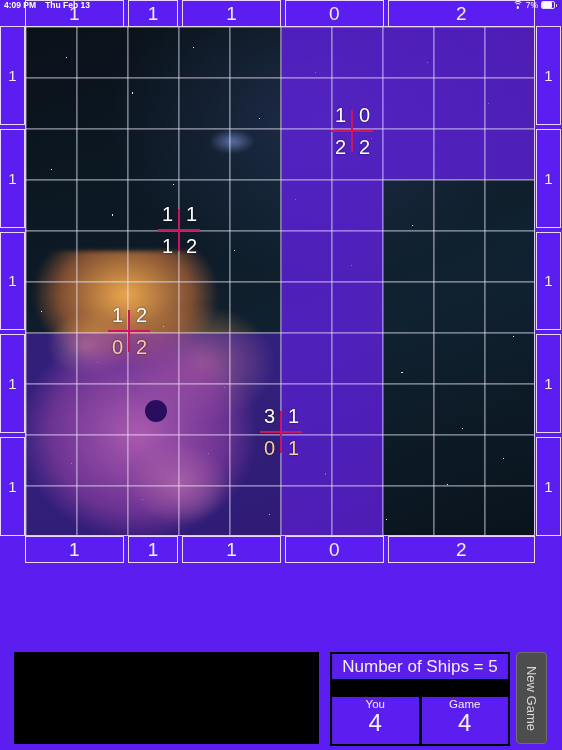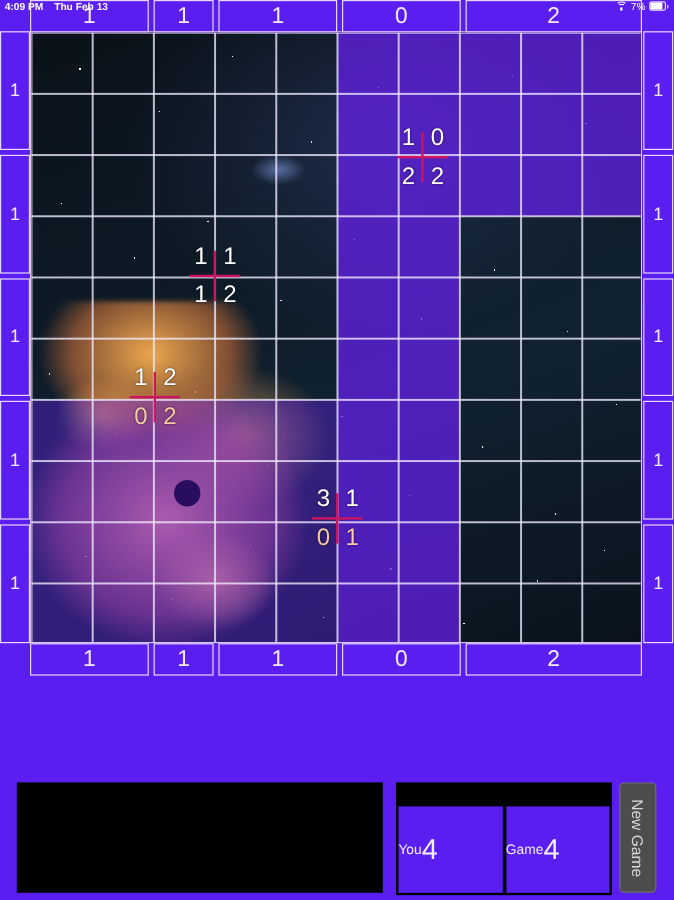--- a/index.html
+++ b/index.html
@@ -226,21 +226,21 @@
   }
   .sp-sub {
     background:#5A1FF0; color:#F4EDFD;
     font-size:11.5px; text-align:center;
     padding:1px 0 2px 0;
     margin-top:1px;
   }
   .sp-cols { display:flex; flex:1; gap:3px; margin-top:1px; }
   .sp-col {
     flex:1; background:#5A1FF0;
-    display:flex; flex-direction:row; align-items:center; justify-content:flex-start;
+    display:flex; flex-direction:column; align-items:center; justify-content:flex-start;
     padding-top:1px;
     margin-top:17px;
   }
   .sp-col .lbl { font-size:11.5px; color:#F4EDFD; }
   .sp-col .val { font-size:24px; color:#F4EDFD; line-height:1.05; }
 
   #newgame-btn {
     position:absolute; left:516px; top:652px;
     width:31px; height:92px;
     background:#4D4D4D;
@@ -359,20 +359,21 @@
       <div class="hdr-cell" style="flex: 2 1 0px;">0</div>
       <div class="hdr-cell" style="flex: 3 1 0px;">2</div>
     </div>
 
 
   <div id="log-panel">
     <span></span>
   </div>
 
   <div id="ships-panel">
+    <div class="sp-title">Number of Ships = 5</div>
     <div class="sp-cols">
       <div class="sp-col">
         <span class="lbl">You</span>
         <span class="val">4</span>
       </div>
       <div class="sp-col">
         <span class="lbl">Game</span>
         <span class="val">4</span>
       </div>
     </div>

